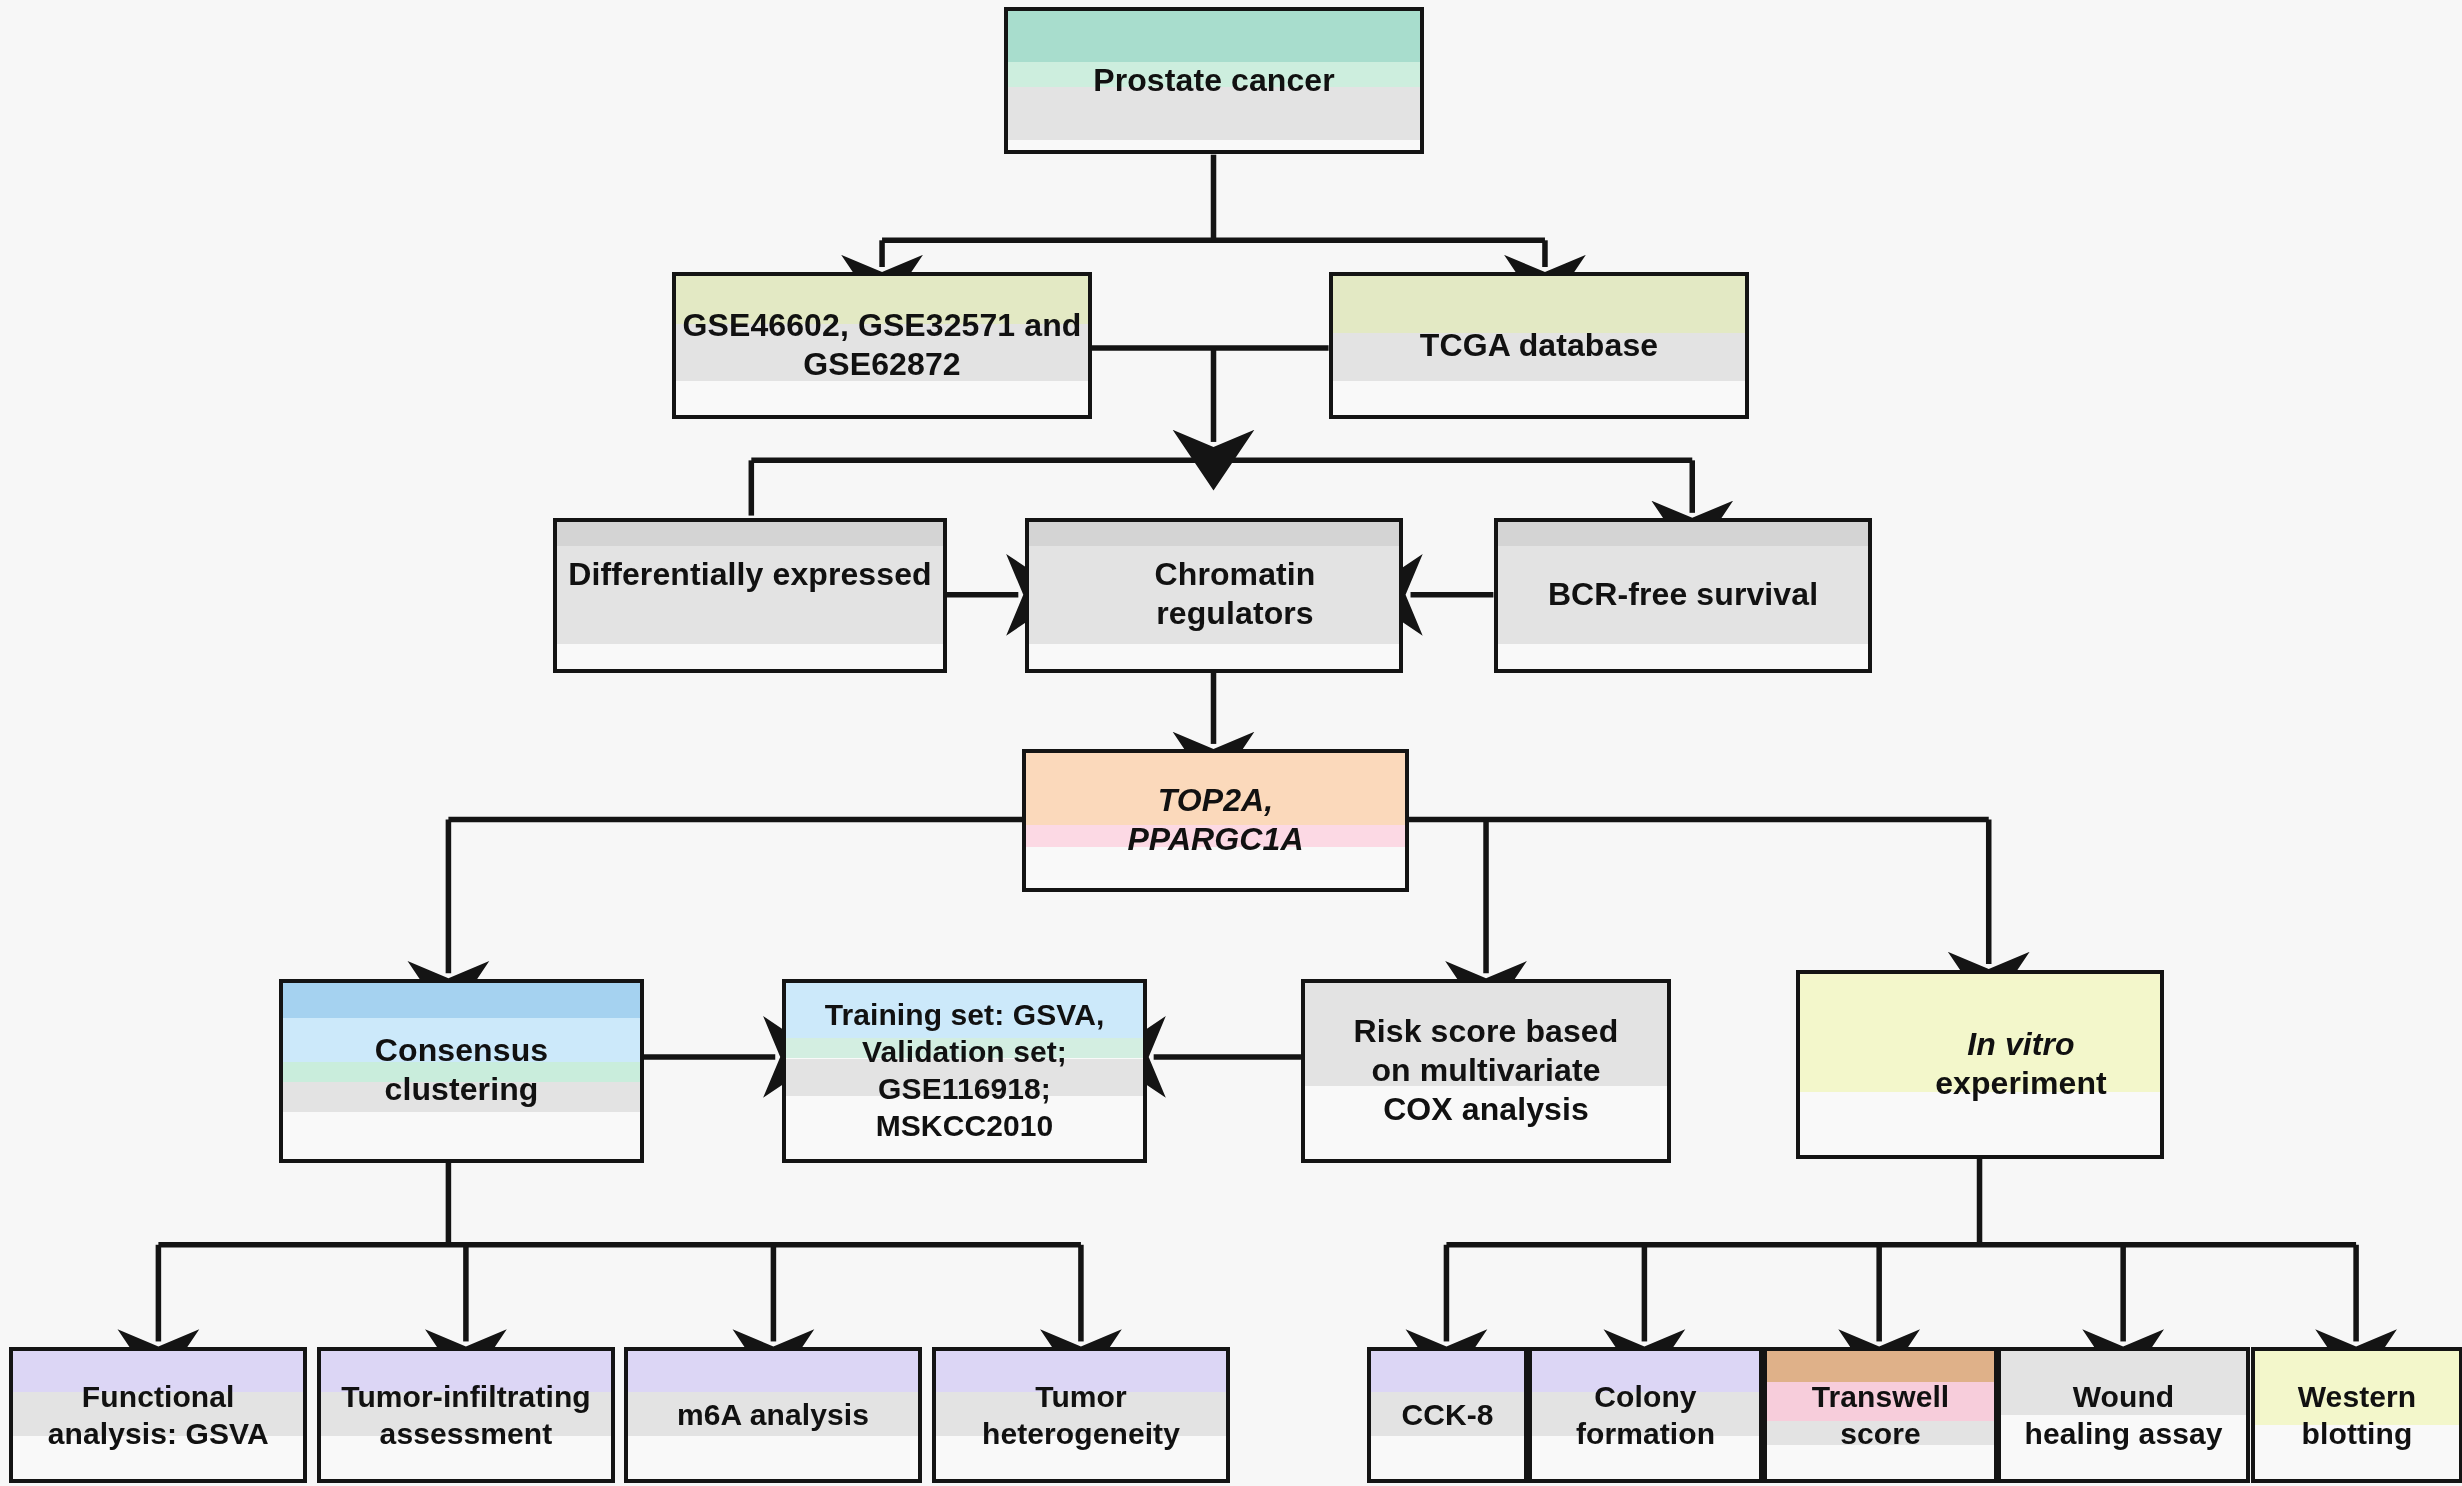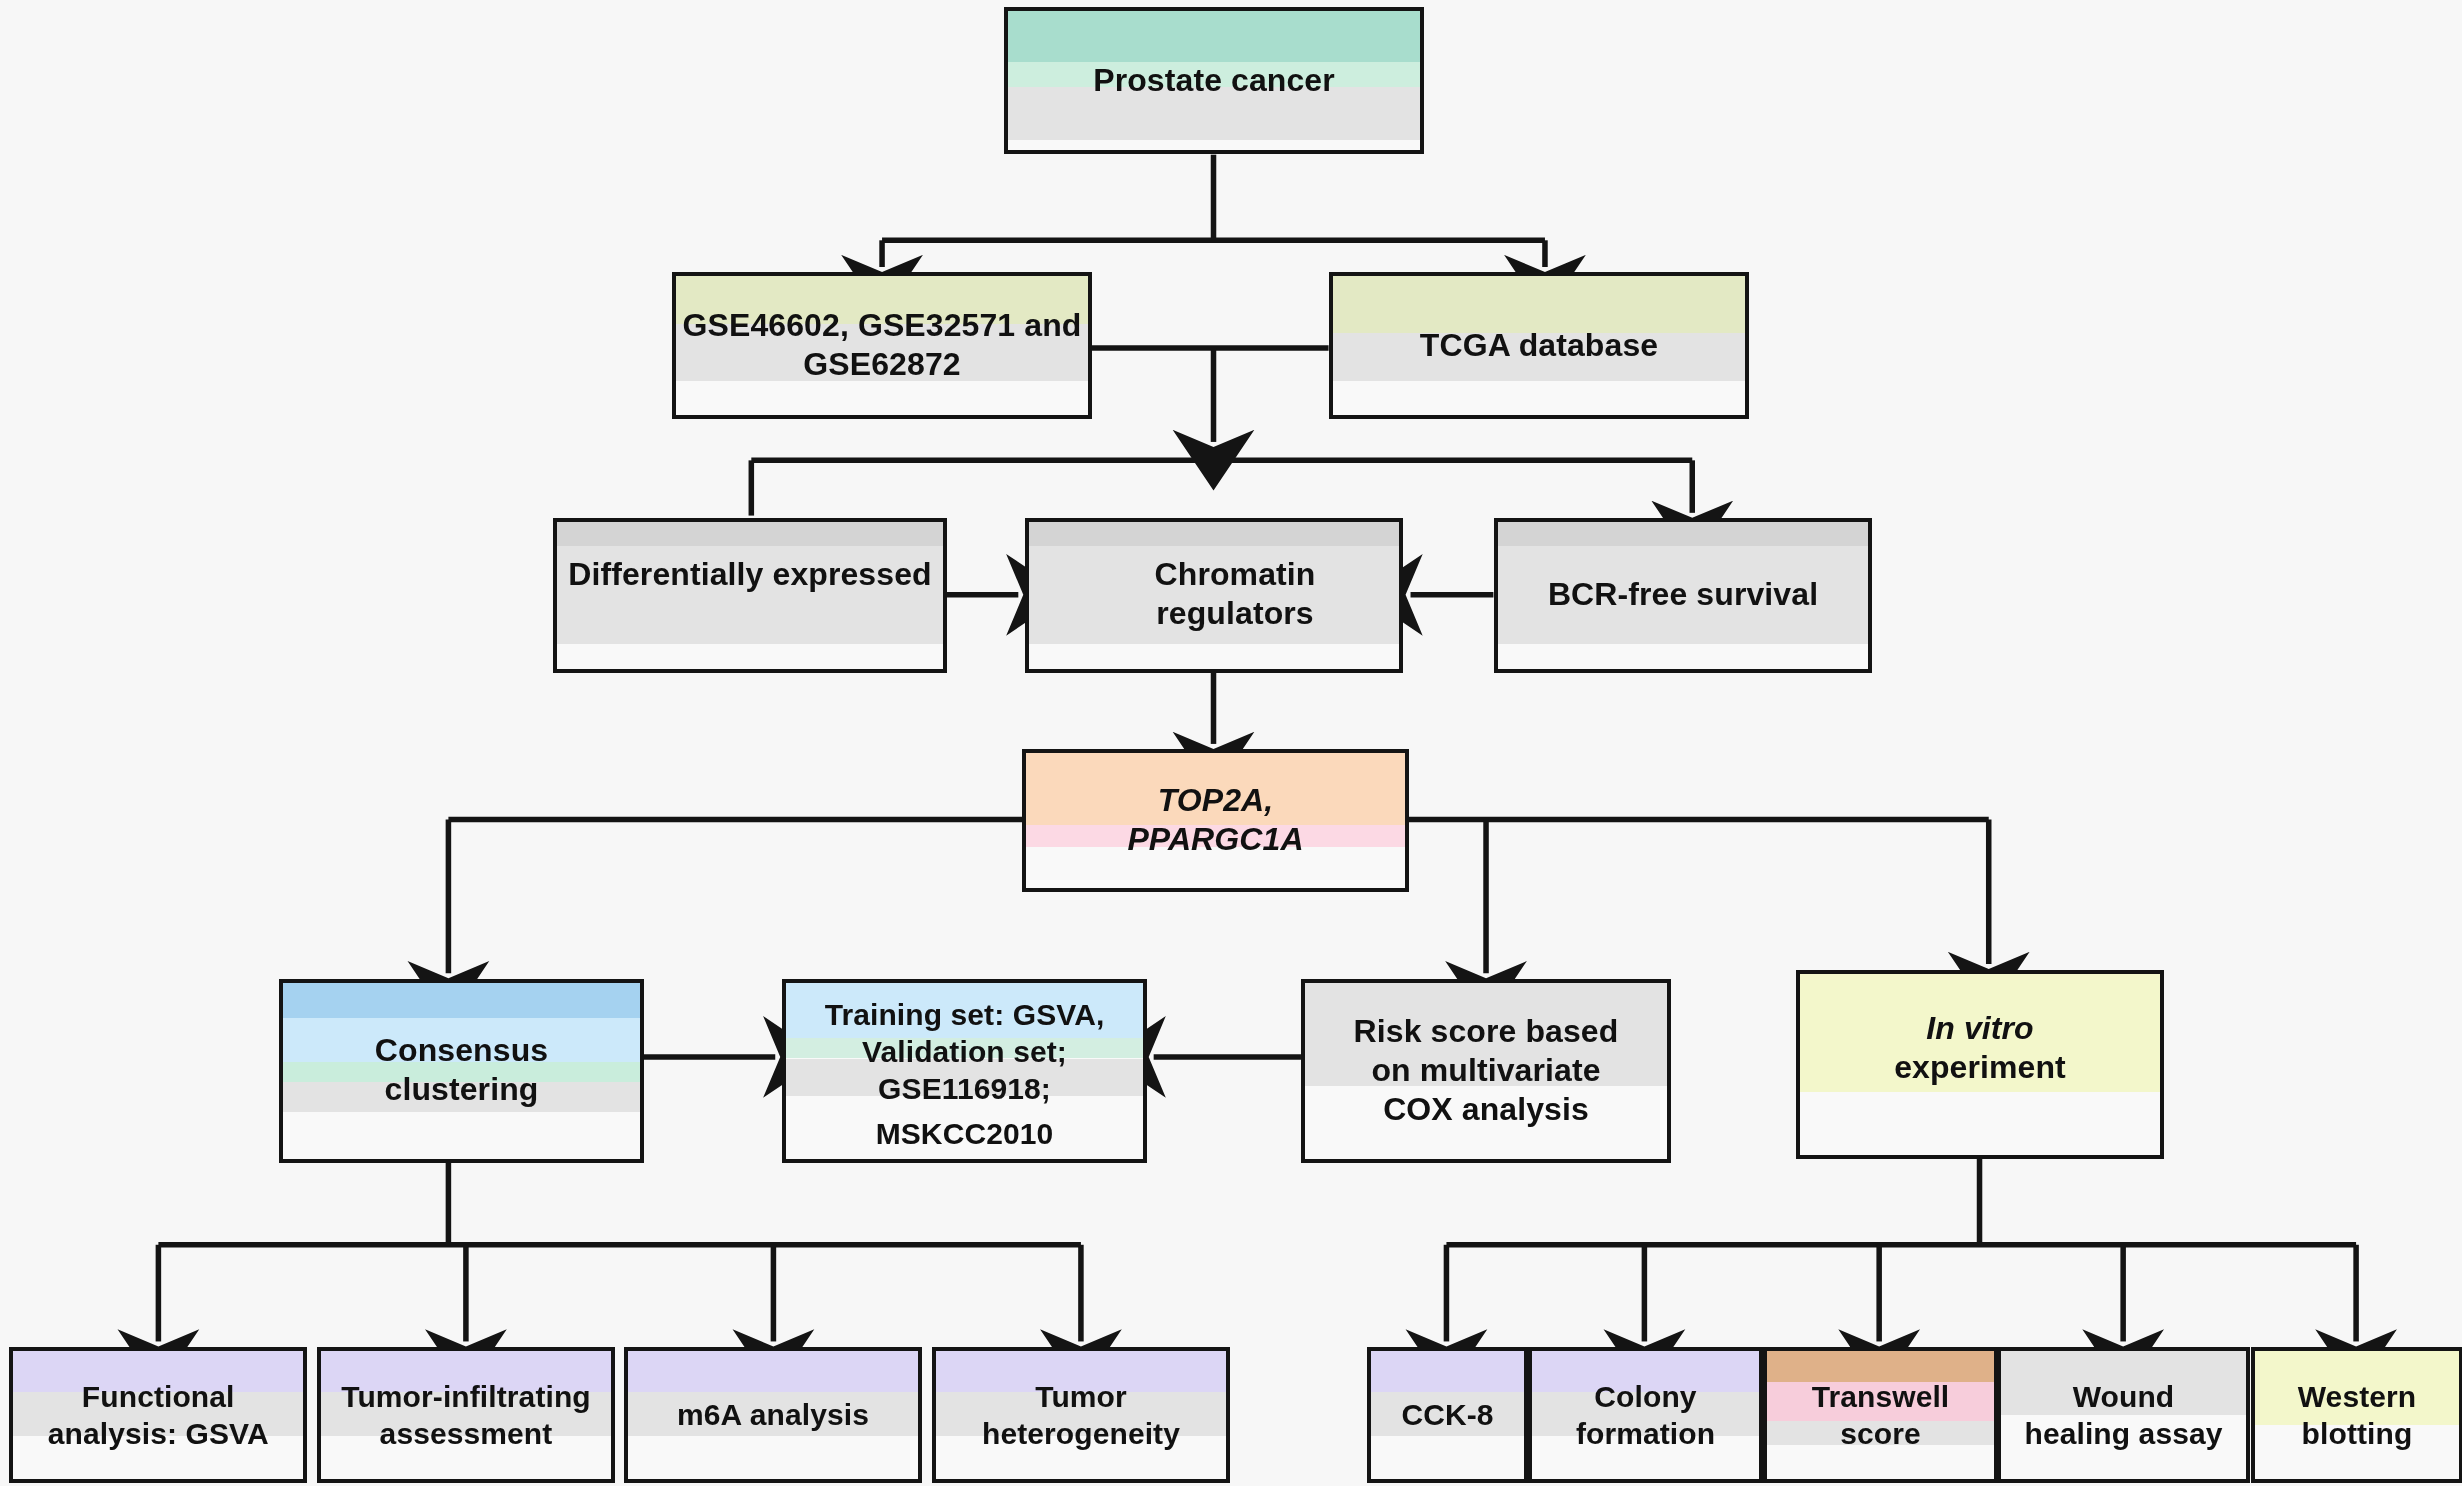--- a/index.html
+++ b/index.html
@@ -132,33 +132,33 @@
           <div class="band" style="top: 99px; height: 29.5px; background: rgb(227, 227, 227);"></div>
         </div>
         <div class="lbl" style="font-size: 32px; top: 48px; height: 79px;"><div style="height: 39px; line-height: 39px;">Consensus</div><div style="height: 39px; line-height: 39px;">clustering</div></div>
       </div>
       <div class="node" style="left: 782px; top: 979px; width: 365px; height: 184px;">
         <div class="bands">
           <div class="band" style="top: 0px; height: 55px; background: rgb(204, 233, 250);"></div>
           <div class="band" style="top: 55px; height: 20px; background: rgb(211, 238, 225);"></div>
           <div class="band" style="top: 76px; height: 37px; background: rgb(227, 227, 227);"></div>
         </div>
-        <div class="lbl" style="font-size: 30px; top: 13px; height: 148px;"><div style="height: 37px; line-height: 37px;">Training set: GSVA,</div><div style="height: 37px; line-height: 37px;">Validation set;</div><div style="height: 37px; line-height: 37px;">GSE116918;</div><div style="height: 37px; line-height: 37px; margin-top: 8px;">MSKCC2010</div></div>
+        <div class="lbl" style="font-size: 30px; top: 13px; height: 148px;"><div style="height: 37px; line-height: 37px;">Training set: GSVA,</div><div style="height: 37px; line-height: 37px;">Validation set;</div><div style="height: 37px; line-height: 37px;">GSE116918;</div><div style="height: 37px; line-height: 37px;">MSKCC2010</div></div>
       </div>
       <div class="node" style="left: 1301px; top: 979px; width: 370px; height: 184px;">
         <div class="bands">
           <div class="band" style="top: 0px; height: 103px; background: rgb(227, 227, 227);"></div>
         </div>
         <div class="lbl" style="font-size: 32px; top: 28.5px; height: 118px;"><div style="height: 39px; line-height: 39px;">Risk score based</div><div style="height: 39px; line-height: 39px;">on multivariate</div><div style="height: 39px; line-height: 39px;">COX analysis</div></div>
       </div>
       <div class="node" style="left: 1796px; top: 970px; width: 368px; height: 189px;">
         <div class="bands">
           <div class="band" style="top: 0px; height: 118px; background: rgb(243, 247, 203);"></div>
         </div>
-        <div class="lbl" style="font-size: 32px; top: 35px; height: 79px;"><div class="it" style="height: 39px; line-height: 39px;">In vitro</div><div style="height: 39px; line-height: 39px;">experiment</div></div>
+        <div class="lbl" style="font-size: 32px; top: 51px; height: 79px; padding-left: 41px;"><div class="it" style="height: 39px; line-height: 39px;">In vitro</div><div style="height: 39px; line-height: 39px;">experiment</div></div>
       </div>
       <div class="node" style="left: 9.2px; top: 1347px; width: 298px; height: 136px;">
         <div class="bands">
           <div class="band" style="top: 0px; height: 41px; background: rgb(220, 214, 245);"></div>
           <div class="band" style="top: 41px; height: 44px; background: rgb(227, 227, 227);"></div>
         </div>
         <div class="lbl" style="font-size: 30px; top: 27px; height: 74px;"><div style="height: 37px; line-height: 37px;">Functional</div><div style="height: 37px; line-height: 37px;">analysis: GSVA</div></div>
       </div>
       <div class="node" style="left: 317px; top: 1347px; width: 298px; height: 136px;">
         <div class="bands">

